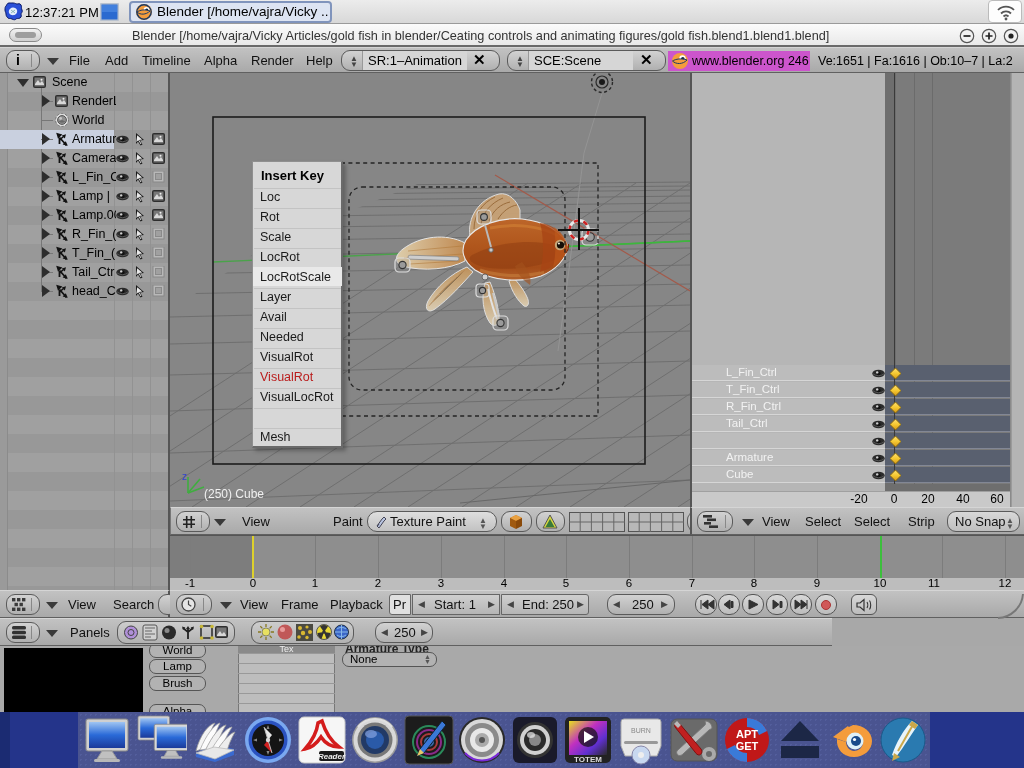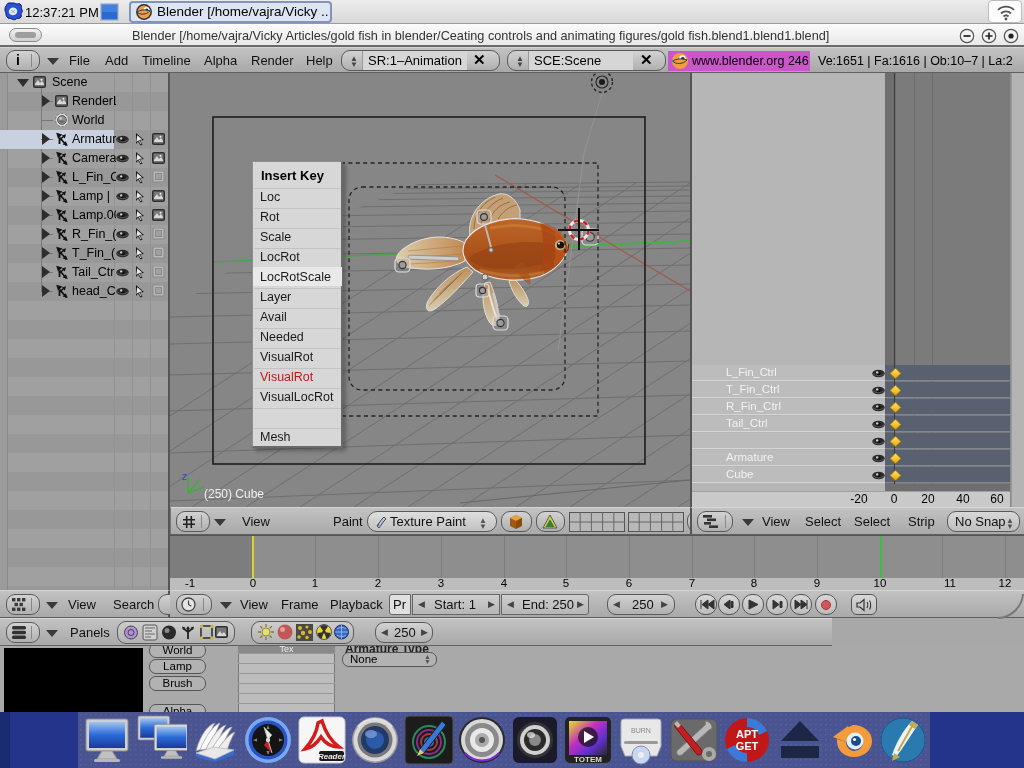--- a/index.html
+++ b/index.html
@@ -658,21 +658,21 @@
 <span class="abs" style="left:131px;top:-1px;width:28px;text-align:center;font-size:11.5px">1</span>
 <span class="abs" style="left:194px;top:-1px;width:28px;text-align:center;font-size:11.5px">2</span>
 <span class="abs" style="left:257px;top:-1px;width:28px;text-align:center;font-size:11.5px">3</span>
 <span class="abs" style="left:320px;top:-1px;width:28px;text-align:center;font-size:11.5px">4</span>
 <span class="abs" style="left:382px;top:-1px;width:28px;text-align:center;font-size:11.5px">5</span>
 <span class="abs" style="left:445px;top:-1px;width:28px;text-align:center;font-size:11.5px">6</span>
 <span class="abs" style="left:508px;top:-1px;width:28px;text-align:center;font-size:11.5px">7</span>
 <span class="abs" style="left:570px;top:-1px;width:28px;text-align:center;font-size:11.5px">8</span>
 <span class="abs" style="left:633px;top:-1px;width:28px;text-align:center;font-size:11.5px">9</span>
 <span class="abs" style="left:696px;top:-1px;width:28px;text-align:center;font-size:11.5px">10</span>
-<span class="abs" style="left:758px;top:-1px;width:28px;text-align:right;font-size:11.5px">11</span>
+<span class="abs" style="left:758px;top:-1px;width:28px;text-align:left;font-size:11.5px">11</span>
 <span class="abs" style="left:821px;top:-1px;width:28px;text-align:center;font-size:11.5px">12</span>
 </div>
 <div class="hdr" style="left:170px;top:590px;width:854px;height:28px">
 <div class="pill" style="left:6px;top:3px;width:36px;height:21px"></div>
 <svg class="abs" style="left:11px;top:6px" width="15" height="15" viewBox="0 0 15 15">
       <circle cx="7.5" cy="7.5" r="6.5" fill="#e5e5e5" stroke="#444" stroke-width="1.3"></circle>
       <path d="M7.5 3.5v4l2.8 1.8" stroke="#444" stroke-width="1.2" fill="none"></path>
     </svg>
 <div class="abs" style="left:33px;top:7px;width:1px;height:13px;background:#888"></div>
 <div class="tri" style="left:50px;top:11px;border-left:6px solid transparent;border-right:6px solid transparent;border-top:7px solid #3a3a3a"></div>

